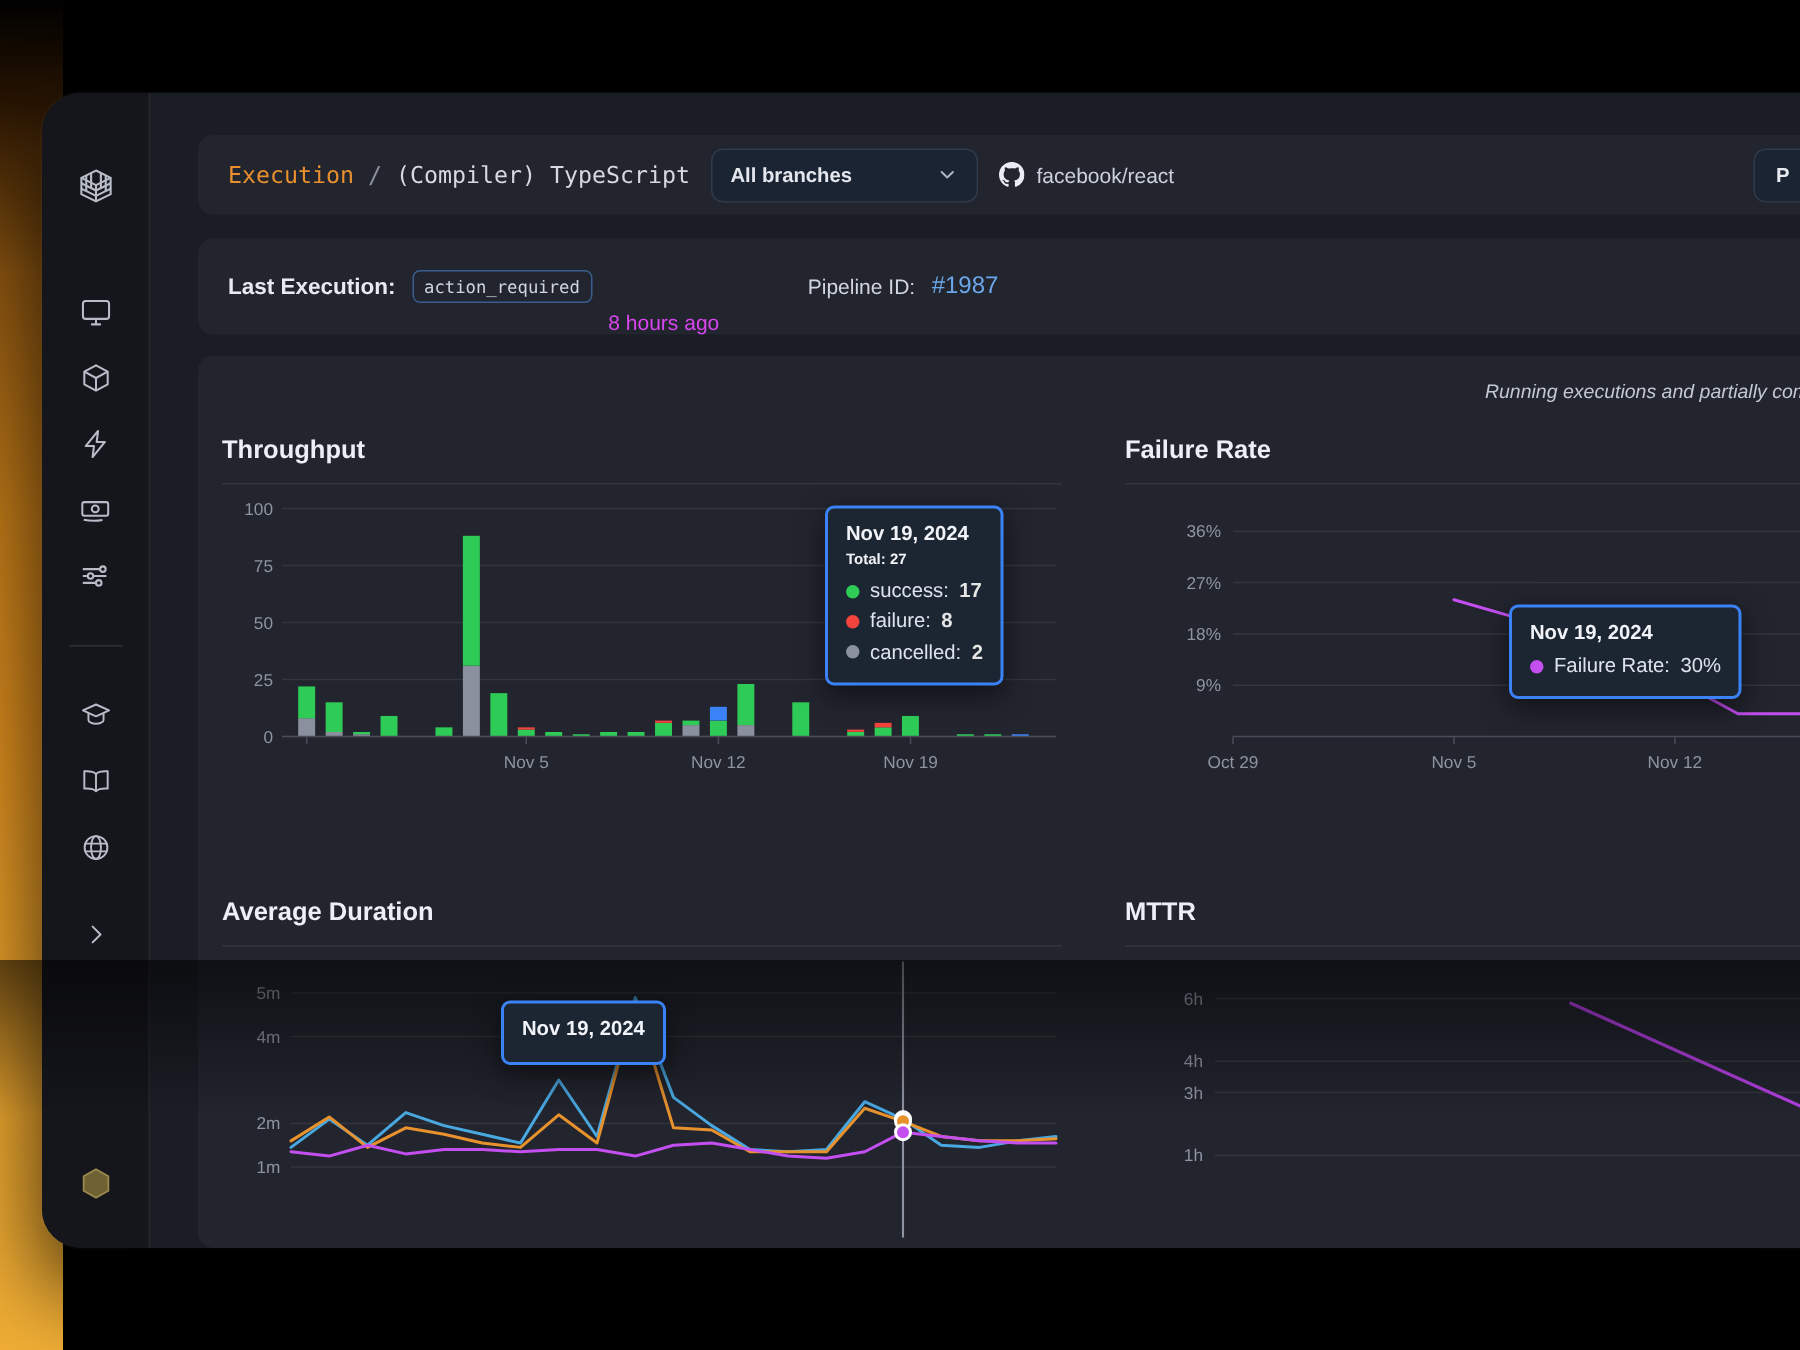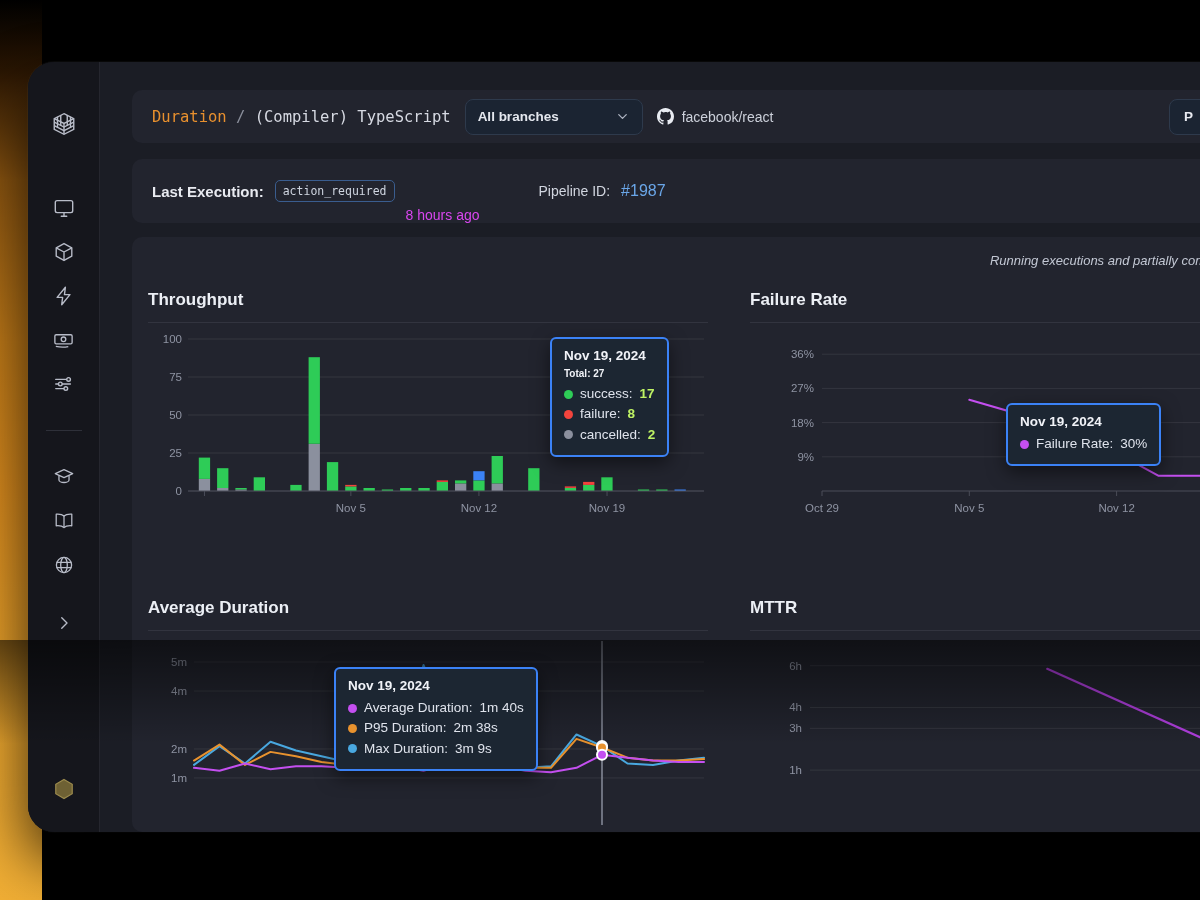--- a/index.html
+++ b/index.html
@@ -159,21 +159,21 @@
   .tip {
     position: absolute; z-index: 30;
     background: #1c2632; border: 2px solid #3b82f6;
     border-radius: 6px; padding: 9px 12px 10px;
     box-shadow: 0 6px 18px rgba(0,0,0,0.5);
     white-space: nowrap;
   }
   .tip .tip-title { font-size: 13.5px; font-weight: bold; color: #f1f3f8; margin-bottom: 5px; }
   .tip .tip-total { font-size: 10px; font-weight: bold; color: #f1f3f8; margin-bottom: 5px; }
   .tip-row { display: flex; align-items: center; gap: 7px; font-size: 13.5px; color: #dfe3ec; line-height: 1.5; }
-  .tip-row b { color: #bef264; text-align: center; }
+  .tip-row b { color: #e5e5e5; text-align: center; }
   .dot { width: 9px; height: 9px; border-radius: 50%; display: inline-block; flex: 0 0 9px; }
 
   .axis-label { font-size: 11.5px; fill: #8f94a3; font-family: "Liberation Sans", sans-serif; }
   .grid-line { stroke: #34363f; stroke-width: 1; }
   .axis-line { stroke: #4a4d58; stroke-width: 1; }
   .cursor-line { stroke: #8f94a3; stroke-width: 1.4; }
 </style>
 </head>
 <body>
 
@@ -268,21 +268,21 @@
       <svg width="26" height="26" viewBox="0 0 24 24" fill="#6e6134" stroke="#9b8a4d" stroke-width="1.1">
         <path d="M12 3.2 19.6 7.6v8.8L12 20.8 4.4 16.4V7.6z"></path>
       </svg>
     </div>
   </nav>
 
   <div id="main">
 
     <div id="topbar">
       <div id="crumb">
-        <span class="accent">Duration</span><span class="slash"> / </span><span>(Compiler) TypeScript</span>
+        <span class="accent">Execution</span><span class="slash"> / </span><span>(Compiler) TypeScript</span>
       </div>
 
       <div id="branch-select">
         <span class="label">All branches</span>
         <span class="chev">
           <svg width="15" height="15" viewBox="0 0 24 24" fill="none" stroke="currentColor" stroke-width="2.1" stroke-linecap="round" stroke-linejoin="round">
               <path d="M6 9l6 6 6-6"></path>
             </svg>
         </span>
       </div>
@@ -456,37 +456,20 @@
                 <polyline points="46,125.91836734693878 71.5,107.08163265306123 97,124.46938775510205 122.5,102.73469387755102 148,111.42857142857143 173.5,117.22448979591837 199,123.0204081632653 224.5,81 250,118.6734693877551 275.5,25.938775510204067 301,92.59183673469389 326.5,111.42857142857143 352,127.36734693877551 377.5,128.81632653061226 403,127.36734693877551 428.5,95.48979591836735 454,107.08163265306123 479.5,124.46938775510205 505,125.91836734693878 530.5,121.57142857142857 556,118.6734693877551" fill="none" stroke="#49a8e0" stroke-width="2" stroke-linejoin="round" stroke-linecap="round"></polyline>
                 <polyline points="46,121.57142857142857 71.5,105.63265306122449 97,125.91836734693878 122.5,112.87755102040816 148,117.22448979591837 173.5,123.0204081632653 199,125.91836734693878 224.5,104.18367346938776 250,123.0204081632653 275.5,28.83673469387756 301,112.87755102040816 326.5,114.3265306122449 352,128.81632653061226 377.5,128.81632653061226 403,128.81632653061226 428.5,99.83673469387756 454,108.53061224489797 479.5,118.6734693877551 505,121.57142857142857 530.5,121.57142857142857 556,120.12244897959184" fill="none" stroke="#e8922e" stroke-width="2" stroke-linejoin="round" stroke-linecap="round"></polyline>
                 <polyline points="46,128.81632653061226 71.5,131.71428571428572 97,124.46938775510205 122.5,130.26530612244898 148,127.36734693877551 173.5,127.36734693877551 199,128.81632653061226 224.5,127.36734693877551 250,127.36734693877551 275.5,131.71428571428572 301,124.46938775510205 326.5,123.0204081632653 352,127.36734693877551 377.5,131.71428571428572 403,133.16326530612244 428.5,128.81632653061226 454,115.77551020408163 479.5,118.6734693877551 505,121.57142857142857 530.5,123.0204081632653 556,123.0204081632653" fill="none" stroke="#c44ff0" stroke-width="2" stroke-linejoin="round" stroke-linecap="round"></polyline>
                 <line x1="454" y1="2" x2="454" y2="186" class="cursor-line"></line>
                 <circle cx="454" cy="107.08163265306123" r="5" fill="#49a8e0" stroke="#ffffff" stroke-width="2"></circle>
                 <circle cx="454" cy="108.53061224489797" r="5" fill="#e8922e" stroke="#ffffff" stroke-width="2"></circle>
                 <circle cx="454" cy="115.77551020408163" r="5" fill="#c44ff0" stroke="#ffffff" stroke-width="2"></circle>
               </svg>
             <div class="tip" id="tip-duration" style="left:186px; top:28px;">
               <div class="tip-title">Nov 19, 2024</div>
-              <div id="tip-duration-rows">
-                  <div class="tip-row">
-                    <span class="dot" style="background: rgb(196, 79, 240);"></span>
-                    <span>Average Duration:</span>
-                    <span>1m 40s</span>
-                  </div>
-                  <div class="tip-row">
-                    <span class="dot" style="background: rgb(232, 146, 46);"></span>
-                    <span>P95 Duration:</span>
-                    <span>2m 38s</span>
-                  </div>
-                  <div class="tip-row">
-                    <span class="dot" style="background: rgb(73, 168, 224);"></span>
-                    <span>Max Duration:</span>
-                    <span>3m 9s</span>
-                  </div>
-                </div>
             </div>
           </div>
         </div>
 
         <div class="cell">
           <div class="cell-title">MTTR</div>
           <div class="cell-rule"></div>
           <div class="plot">
             <svg id="svg-mttr" width="560" height="200" viewBox="0 0 560 200">
                 <line x1="60" y1="131.11764705882354" x2="556" y2="131.11764705882354" class="grid-line"></line>

